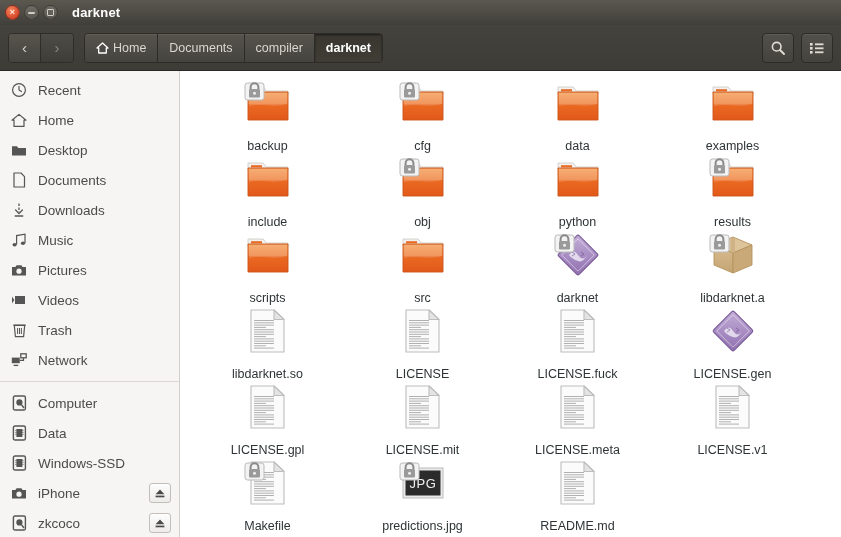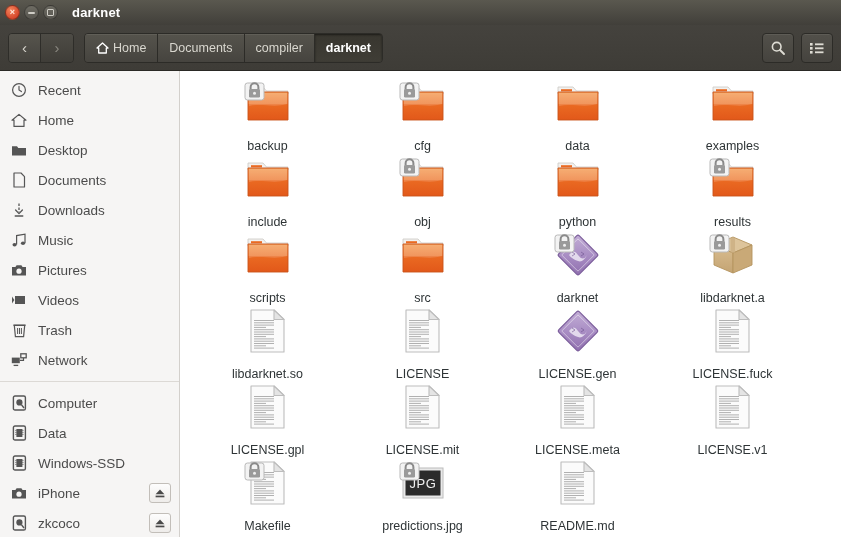--- a/index.html
+++ b/index.html
@@ -704,40 +704,20 @@
             <rect x="10" y="36" width="20" height="1" fill="#b0b0b0"></rect>
             <rect x="10" y="38.3" width="12" height="1" fill="#b0b0b0"></rect>
             <rect x="10" y="40.599999999999994" width="20" height="1" fill="#b0b0b0"></rect>
   </svg>
         </div>
         <div class="fname">LICENSE</div>
       </div>
       <div class="cell">
         <div class="icon-wrap">
           <svg width="48" height="48" viewBox="0 0 48 48">
-    <defs>
-      <linearGradient id="bnG" x1="0" y1="0" x2="1" y2="1">
-        <stop offset="0%" stop-color="#c3aed6"></stop>
-        <stop offset="50%" stop-color="#a98ec4"></stop>
-        <stop offset="100%" stop-color="#8f6fae"></stop>
-      </linearGradient>
-    </defs>
-    <g transform="rotate(45 24 24)">
-      <rect x="9.5" y="9.5" width="29" height="29" rx="2" fill="url(#bnG)" stroke="#7b5d9b" stroke-width="1.2"></rect>
-      <rect x="12.5" y="12.5" width="23" height="23" rx="1" fill="none" stroke="#ffffff" stroke-width="0.9" opacity="0.5"></rect>
-    </g>
-    <path d="M15 24 q5 -7 9 0 q5 7 9 0 q-4 8 -9 6 q-6 -2 -9 -6 Z" fill="#efeaf5" opacity="0.82"></path>
-    <path d="M18 21 l3 2 -3 2 M27 21 l3 2 -3 2" fill="none" stroke="#6e5390" stroke-width="1" opacity="0.6"></path>
-  </svg>
-        </div>
-        <div class="fname">LICENSE.gen</div>
-      </div>
-      <div class="cell">
-        <div class="icon-wrap">
-          <svg width="48" height="48" viewBox="0 0 48 48">
     <path d="M7 3 H30 L40 12.5 V45 H7 Z" fill="#fbfbfb" stroke="#bdbdbd" stroke-width="1.1" stroke-linejoin="round"></path>
     <path d="M30 3 L40 12.5 H30 Z" fill="#e4e4e4" stroke="#bdbdbd" stroke-width="1.1" stroke-linejoin="round"></path>
     <rect x="10" y="13" width="20" height="1" fill="#b0b0b0"></rect>
             <rect x="10" y="15.3" width="20" height="1" fill="#b0b0b0"></rect>
             <rect x="10" y="17.6" width="20" height="1" fill="#b0b0b0"></rect>
             <rect x="10" y="19.9" width="12" height="1" fill="#b0b0b0"></rect>
             <rect x="10" y="22.2" width="20" height="1" fill="#b0b0b0"></rect>
             <rect x="10" y="24.5" width="20" height="1" fill="#b0b0b0"></rect>
             <rect x="10" y="26.799999999999997" width="20" height="1" fill="#b0b0b0"></rect>
             <rect x="10" y="29.099999999999998" width="12" height="1" fill="#b0b0b0"></rect>
@@ -746,20 +726,40 @@
             <rect x="10" y="36" width="20" height="1" fill="#b0b0b0"></rect>
             <rect x="10" y="38.3" width="12" height="1" fill="#b0b0b0"></rect>
             <rect x="10" y="40.599999999999994" width="20" height="1" fill="#b0b0b0"></rect>
   </svg>
         </div>
         <div class="fname">LICENSE.fuck</div>
       </div>
       <div class="cell">
         <div class="icon-wrap">
           <svg width="48" height="48" viewBox="0 0 48 48">
+    <defs>
+      <linearGradient id="bnG" x1="0" y1="0" x2="1" y2="1">
+        <stop offset="0%" stop-color="#c3aed6"></stop>
+        <stop offset="50%" stop-color="#a98ec4"></stop>
+        <stop offset="100%" stop-color="#8f6fae"></stop>
+      </linearGradient>
+    </defs>
+    <g transform="rotate(45 24 24)">
+      <rect x="9.5" y="9.5" width="29" height="29" rx="2" fill="url(#bnG)" stroke="#7b5d9b" stroke-width="1.2"></rect>
+      <rect x="12.5" y="12.5" width="23" height="23" rx="1" fill="none" stroke="#ffffff" stroke-width="0.9" opacity="0.5"></rect>
+    </g>
+    <path d="M15 24 q5 -7 9 0 q5 7 9 0 q-4 8 -9 6 q-6 -2 -9 -6 Z" fill="#efeaf5" opacity="0.82"></path>
+    <path d="M18 21 l3 2 -3 2 M27 21 l3 2 -3 2" fill="none" stroke="#6e5390" stroke-width="1" opacity="0.6"></path>
+  </svg>
+        </div>
+        <div class="fname">LICENSE.gen</div>
+      </div>
+      <div class="cell">
+        <div class="icon-wrap">
+          <svg width="48" height="48" viewBox="0 0 48 48">
     <path d="M7 3 H30 L40 12.5 V45 H7 Z" fill="#fbfbfb" stroke="#bdbdbd" stroke-width="1.1" stroke-linejoin="round"></path>
     <path d="M30 3 L40 12.5 H30 Z" fill="#e4e4e4" stroke="#bdbdbd" stroke-width="1.1" stroke-linejoin="round"></path>
     <rect x="10" y="13" width="20" height="1" fill="#b0b0b0"></rect>
             <rect x="10" y="15.3" width="20" height="1" fill="#b0b0b0"></rect>
             <rect x="10" y="17.6" width="20" height="1" fill="#b0b0b0"></rect>
             <rect x="10" y="19.9" width="12" height="1" fill="#b0b0b0"></rect>
             <rect x="10" y="22.2" width="20" height="1" fill="#b0b0b0"></rect>
             <rect x="10" y="24.5" width="20" height="1" fill="#b0b0b0"></rect>
             <rect x="10" y="26.799999999999997" width="20" height="1" fill="#b0b0b0"></rect>
             <rect x="10" y="29.099999999999998" width="12" height="1" fill="#b0b0b0"></rect>

